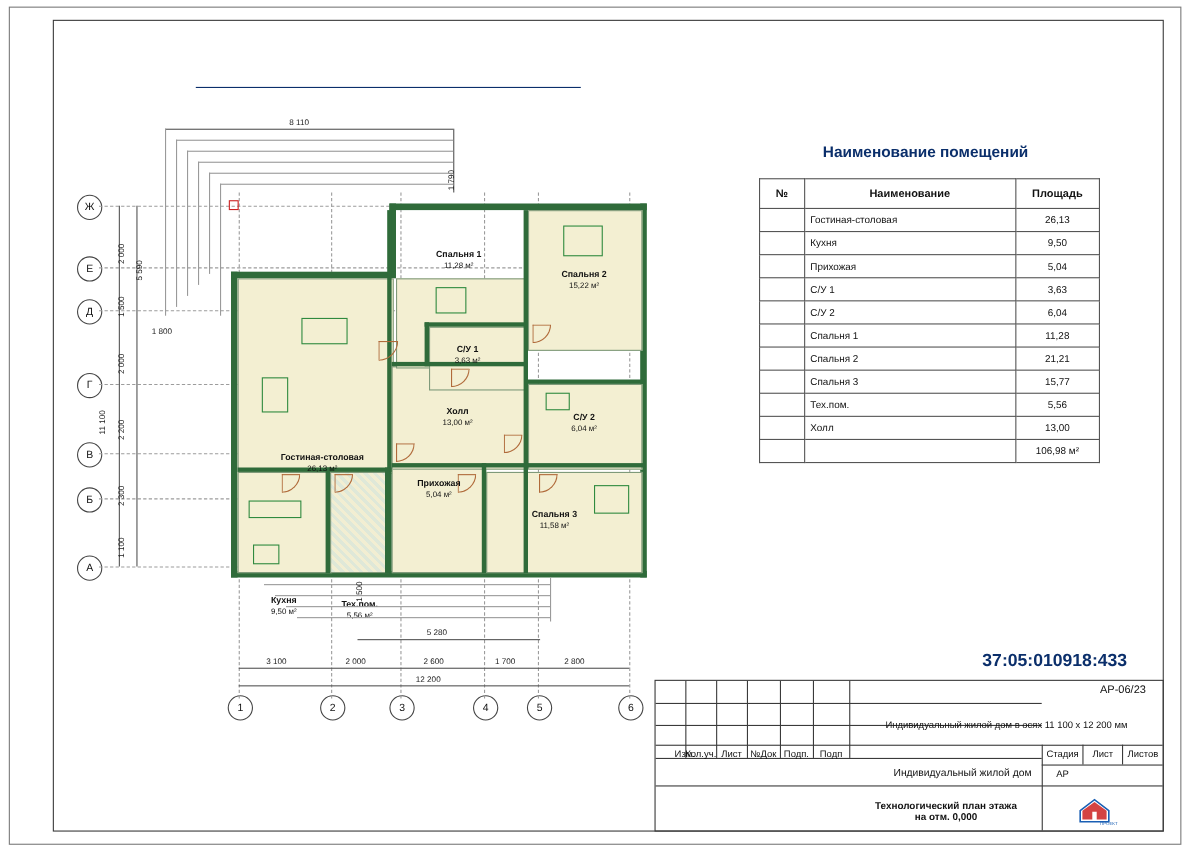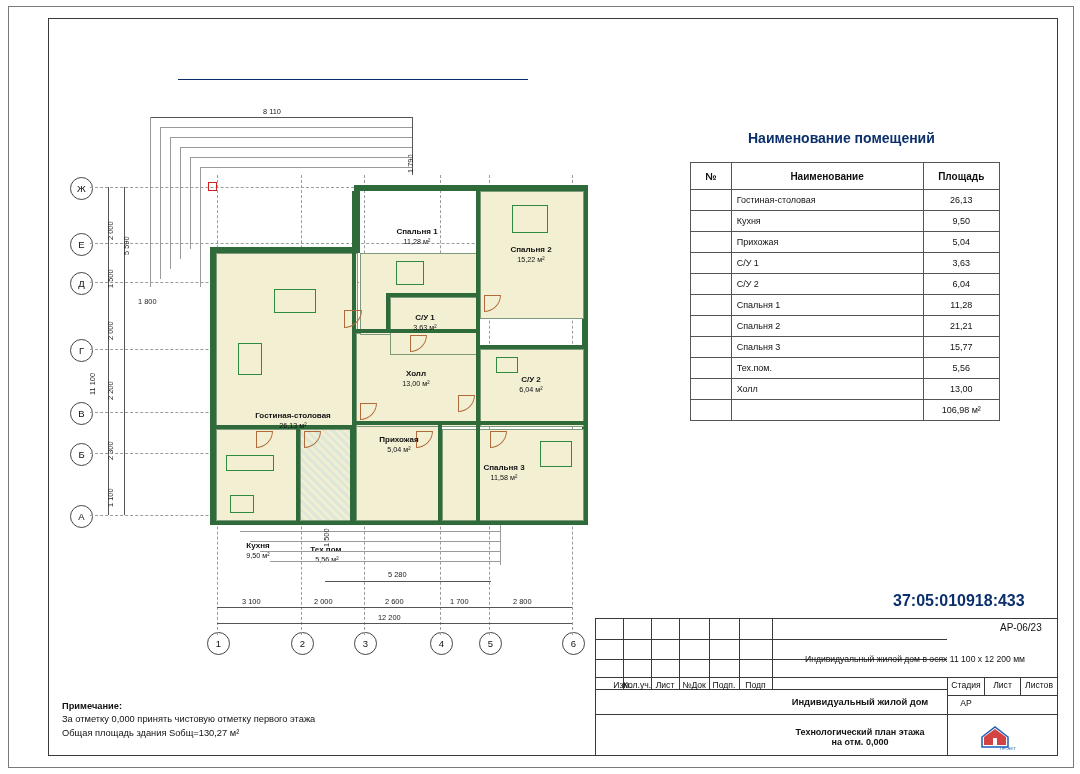--- a/index.html
+++ b/index.html
@@ -338,38 +338,33 @@
     <div class="s-line" style="left:424px;top:58px;width:1px;height:18px;"></div>
 
     <div class="st-txt" style="left:0;top:62px;width:27px;margin-left:13px;">Изм.</div>
     <div class="st-txt" style="left:27px;top:62px;width:28px;">Кол.уч.</div>
     <div class="st-txt" style="left:55px;top:62px;width:28px;">Лист</div>
     <div class="st-txt" style="left:83px;top:62px;width:30px;">№Док</div>
     <div class="st-txt" style="left:113px;top:62px;width:30px;">Подп.</div>
     <div class="st-txt" style="left:143px;top:62px;width:33px;">Подп</div>
 
     <div class="st-txt" style="left:177px;top:36px;width:284px;">Индивидуальный жилой дом в осях 11 100 х 12 200 мм</div>
-    <div class="st-txt" style="left:177px;top:78px;width:174px;font-size:9.4px;font-weight:bold;">Индивидуальный жилой дом</div>
+    <div class="st-txt" style="left:192px;top:78px;width:174px;font-size:9.4px;">Индивидуальный жилой дом</div>
     <div class="st-txt st-b" style="left:177px;top:108px;width:174px;font-size:9px;">
       <span>Технологический план этажа</span><br>
       <span>на отм. 0,000</span>
     </div>
 
     <div class="st-txt" style="left:352px;top:62px;width:36px;">Стадия</div>
     <div class="st-txt" style="left:389px;top:62px;width:35px;">Лист</div>
     <div class="st-txt" style="left:425px;top:62px;width:36px;">Листов</div>
     <div class="st-txt" style="left:352px;top:80px;width:36px;">АР</div>
   </div>
   <div class="stamp-code">АР-06/23</div>
 
   <svg class="logo" viewBox="0 0 132 60">
     <path d="M14 30 L40 10 L66 30 L66 50 L14 50 Z" fill="none" stroke="#1a5fb4" stroke-width="3"></path>
     <path d="M40 14 L62 30 L62 46 L44 46 L44 32 L36 32 L36 46 L18 46 L18 30 Z" fill="#cc2222" opacity=".85"></path>
     <text x="66" y="56" font-size="8" fill="#1a5fb4" font-family="Liberation Sans, sans-serif" text-anchor="middle">ПРОЕКТ</text>
   </svg>
 
-  <div class="notes">
-    <b>Примечание:</b><br>
-    <span>За отметку 0,000 принять чистовую отметку первого этажа</span><br>
-    <span>Общая площадь здания Sобщ=130,27 м²</span>
-  </div>
 
 </div>
 
 </body></html>

